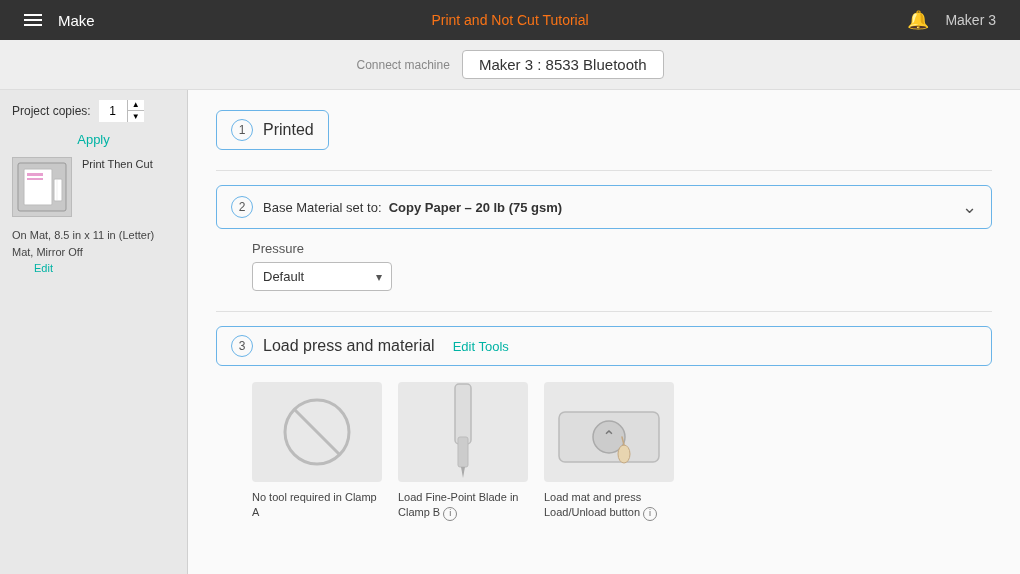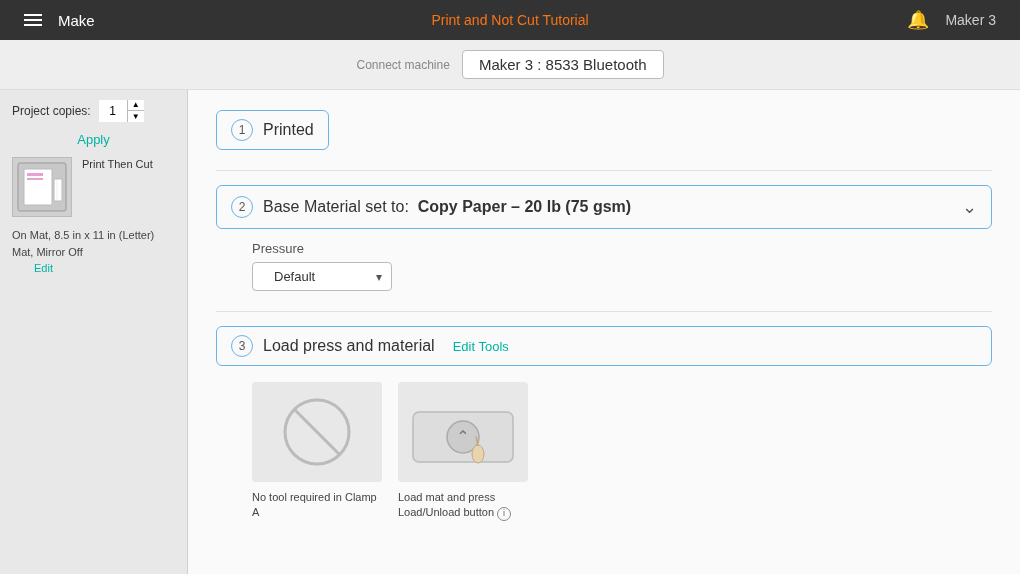--- a/index.html
+++ b/index.html
@@ -50,27 +50,27 @@
     
     .right-panel { flex: 1; background: #fafafa; overflow-y: auto; padding: 20px 28px; position: relative; }
 
     
     .step-section { margin-bottom: 20px; }
     .step-header { display: flex; align-items: center; gap: 10px; border: 1.5px solid #6ab4e8; border-radius: 6px; padding: 8px 14px; display: inline-flex; }
     .step-num { width: 22px; height: 22px; border: 1.5px solid #6ab4e8; border-radius: 50%; display: flex; align-items: center; justify-content: center; font-size: 12px; color: #555; flex-shrink: 0; }
     .step-title { font-size: 16px; color: #333; }
 
     .step2-header { border: 1.5px solid #6ab4e8; border-radius: 6px; padding: 10px 14px; display: flex; align-items: center; gap: 10px; width: 100%; }
-    .step2-title { font-size: 16px; color: #333; }
+    .step2-title { font-size: 13px; color: #333; }
 
     .chevron-down { font-size: 18px; color: #555; position: absolute; right: 20px; top: 205px; cursor: pointer; }
 
     .pressure-section { margin-top: 12px; margin-left: 36px; }
     .pressure-label { font-size: 13px; color: #555; margin-bottom: 6px; }
-    .pressure-select { padding: 6px 30px 6px 21px; border: 1px solid #bbb; border-radius: 4px; background: white; font-size: 13px; color: #333; cursor: pointer; appearance: none; min-width: 140px; }
+    .pressure-select { padding: 6px 30px 6px 10px; border: 1px solid #bbb; border-radius: 4px; background: white; font-size: 13px; color: #333; cursor: pointer; appearance: none; min-width: 140px; }
     .pressure-select-wrap { position: relative; display: inline-block; }
     .pressure-select-wrap::after { content: '▾'; position: absolute; right: 10px; top: 50%; transform: translateY(-50%); font-size: 12px; color: #555; pointer-events: none; }
 
     
     .step3-header { border: 1.5px solid #6ab4e8; border-radius: 6px; padding: 8px 14px; display: flex; align-items: center; gap: 10px; margin-bottom: 16px; }
     .step3-edit { color: #00b3a4; font-size: 13px; cursor: pointer; margin-left: 8px; }
     .tool-cards { display: flex; gap: 16px; margin-left: 36px; }
     .tool-card { width: 130px; display: flex; flex-direction: column; align-items: center; gap: 8px; }
     .tool-card-img { width: 130px; height: 100px; background: #e8e8e8; border-radius: 4px; display: flex; align-items: center; justify-content: center; }
     .tool-card-label { font-size: 11px; color: #444; text-align: left; line-height: 1.4; }
@@ -194,20 +194,33 @@
         <div class="tool-card">
           <div class="tool-card-img">
             <svg width="80" height="80" viewBox="0 0 80 80" xmlns="http://www.w3.org/2000/svg">
               <circle cx="40" cy="40" r="32" fill="none" stroke="#bbb" stroke-width="3"></circle>
               <line x1="17" y1="17" x2="63" y2="63" stroke="#bbb" stroke-width="3"></line>
             </svg>
           </div>
           <span class="tool-card-label">No tool required in Clamp A</span>
         </div>
 
+        <div class="tool-card">
+          <div class="tool-card-img">
+            <svg width="80" height="100" viewBox="0 0 80 100" xmlns="http://www.w3.org/2000/svg">
+              <rect x="32" y="2" width="16" height="60" rx="4" fill="#ddd" stroke="#bbb" stroke-width="1.5"></rect>
+              <rect x="35" y="55" width="10" height="30" rx="2" fill="#ccc" stroke="#bbb" stroke-width="1"></rect>
+              <polygon points="38,85 42,85 40,96" fill="#aaa"></polygon>
+            </svg>
+          </div>
+          <span class="tool-card-label">
+            Load Fine-Point Blade in Clamp B
+            <span class="info-icon">i</span>
+          </span>
+        </div>
 
         <div class="tool-card">
           <div class="tool-card-img">
             <svg width="110" height="100" viewBox="0 0 110 100" xmlns="http://www.w3.org/2000/svg">
 
               <rect x="5" y="30" width="100" height="50" rx="6" fill="#ddd" stroke="#bbb" stroke-width="1.5"></rect>
 
               <circle cx="55" cy="55" r="16" fill="#ccc" stroke="#aaa" stroke-width="1.5"></circle>
 
               <text x="55" y="60" text-anchor="middle" font-size="16" fill="#777">⌃</text>

